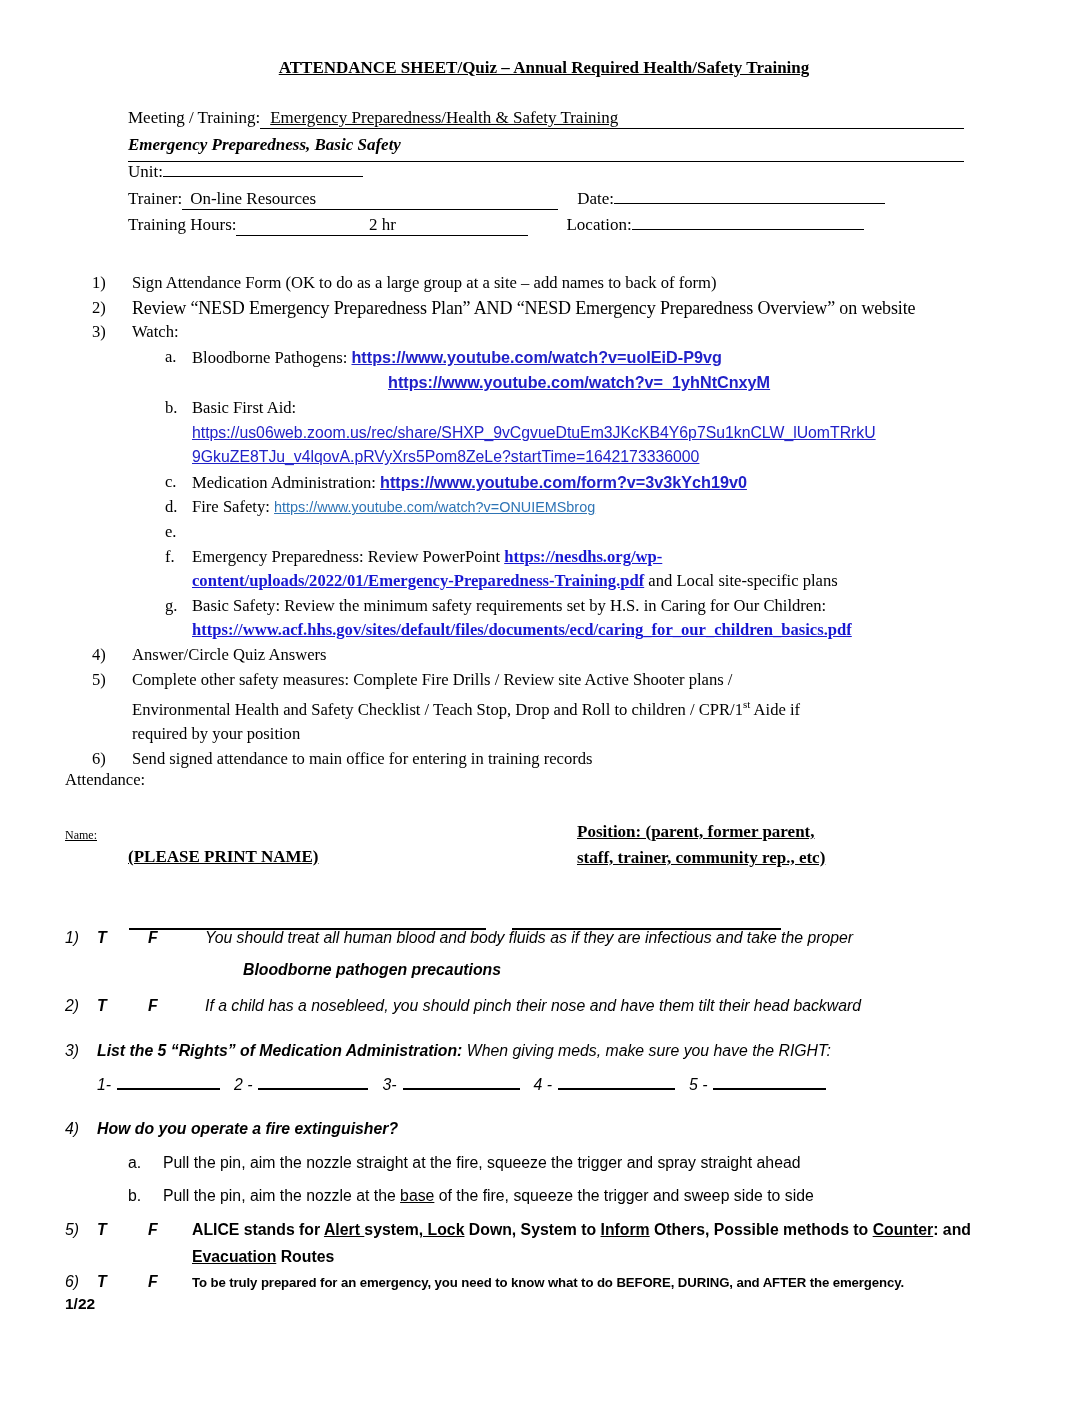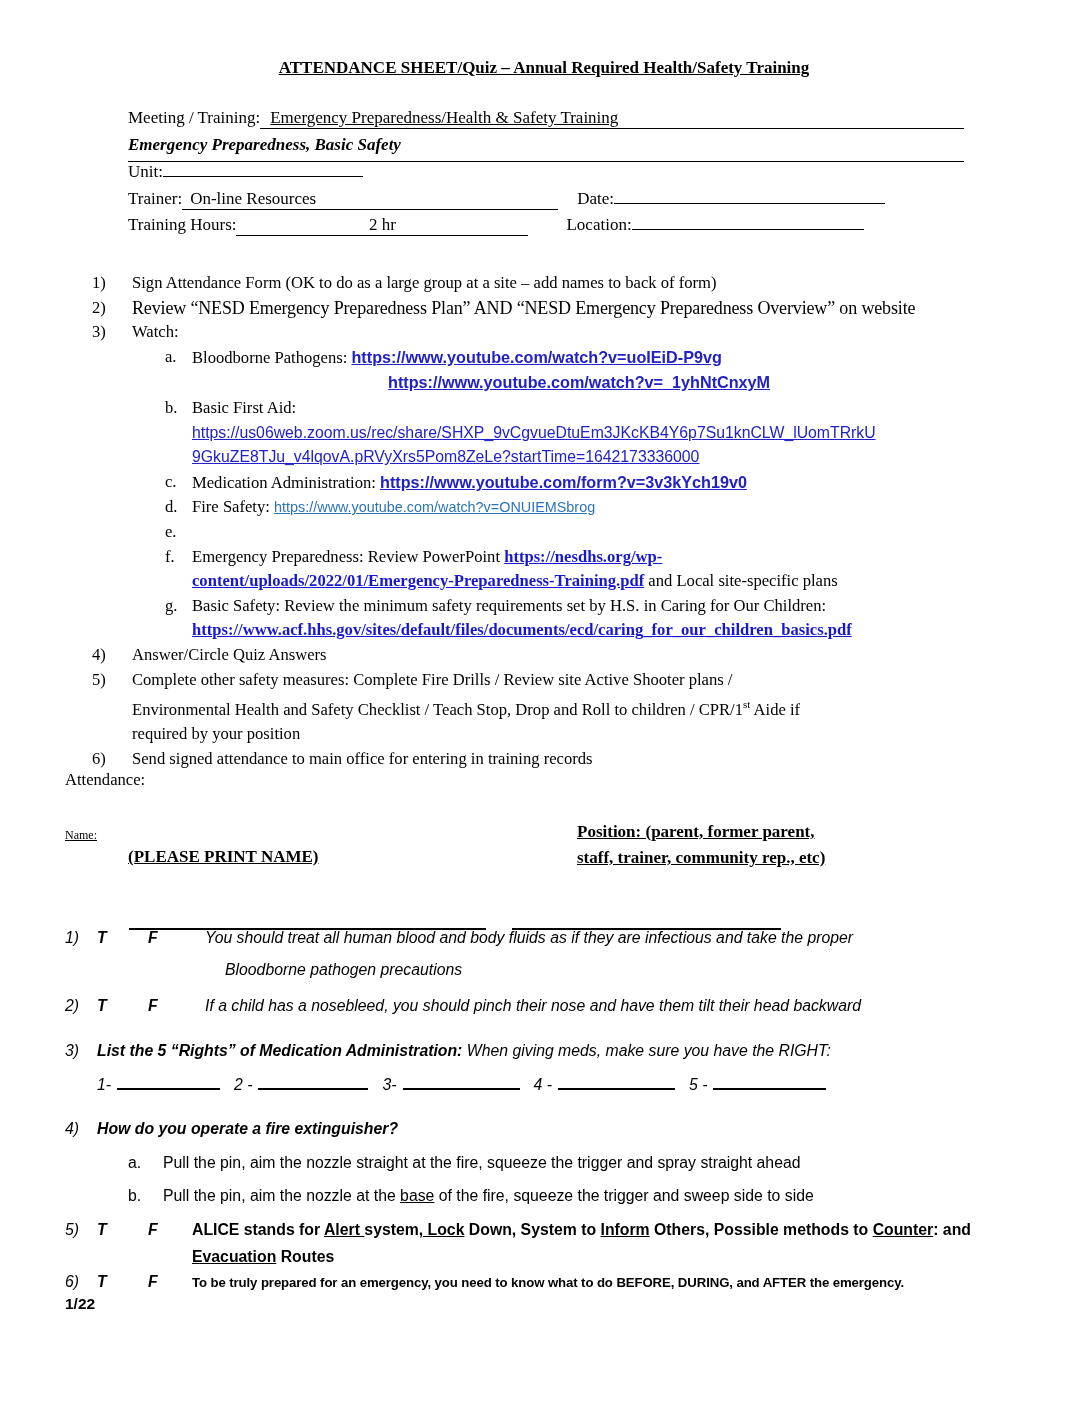--- a/index.html
+++ b/index.html
@@ -215,21 +215,21 @@
   <div class="att-print">(PLEASE PRINT NAME)</div>
   <div class="sigline sig1"></div>
   <div class="sigline sig2"></div>
 
   <div class="q" style="top:929px;">
     <span class="n">1)</span>
     <span class="t">T</span>
     <span class="f57">F</span>
     <span class="body qi">You should treat all human blood and body fluids as if they are infectious and take the proper</span>
   </div>
-  <div class="qline2 qi" style="top:961px;left:225px;font-size:15.8px;">Bloodborne pathogen precautions</div>
+  <div class="qline2 qi" style="top:961px;left:243px;font-size:15.8px;font-weight:bold;">Bloodborne pathogen precautions</div>
 
   <div class="q" style="top:997px;">
     <span class="n">2)</span>
     <span class="t">T</span>
     <span class="f57">F</span>
     <span class="body qi">If a child has a nosebleed, you should pinch their nose and have them tilt their head backward</span>
   </div>
 
   <div class="q" style="top:1042px;">
     <span class="n">3)</span>

